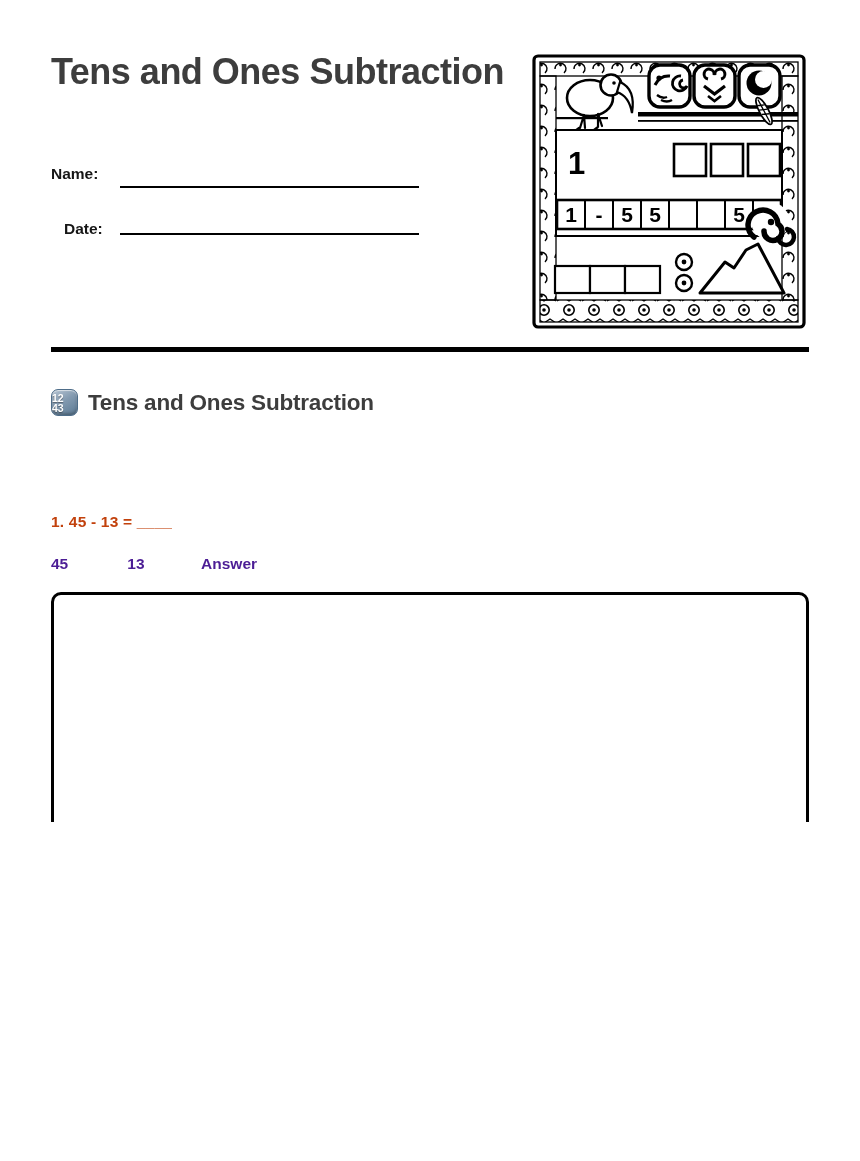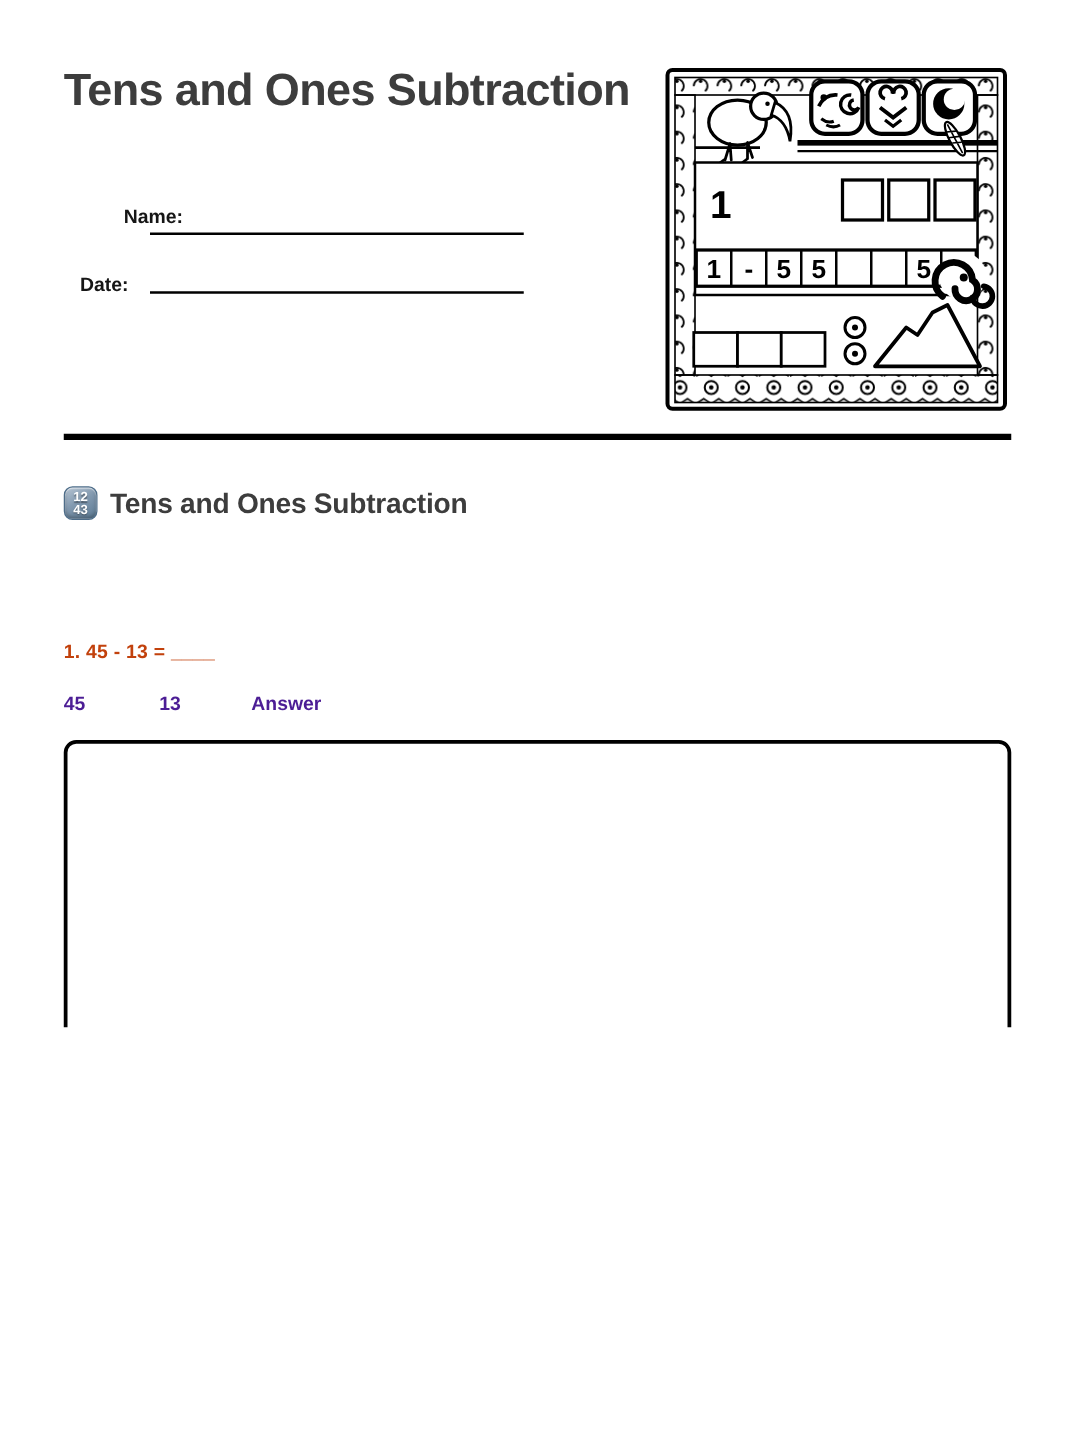--- a/index.html
+++ b/index.html
@@ -11,39 +11,39 @@
   }
   
   .title {
     position:absolute; left:51px; top:50px; width:460px;
     font-size:36px; line-height:44px; font-weight:700;
     letter-spacing:-0.5px; color:#3d3d3d;
   }
   .field-label {
     position:absolute; left:51px; font-size:15.5px; font-weight:700; color:#161616;
   }
-  .name-label { top:165px;margin-left:48px; }
+  .name-label { top:165px; }
   .date-label { top:220px;margin-left:13px; }
   .field-line {
     position:absolute; left:120px; width:299px; height:2px; background:#000;
   }
   .name-line { top:186px; }
   .date-line { top:233px; }
   .illo { position:absolute; left:532px; top:54px; width:274px; height:275px; }
   
   .divider { position:absolute; left:51px; top:347px; width:758px; height:5px; background:#000; }
   
   .section-head {
     position:absolute; left:51px; top:389px; display:flex; align-items:center; gap:10px;
   }
   .numicon {
     width:27px; height:27px; border-radius:7px;
     background:linear-gradient(150deg,#b7c5d3 0%, #839ab0 45%, #5b7a94 100%);
     border:1px solid #4e6d89;
-    display:flex; flex-direction:column; align-items:center; justify-content:center;
+    display:flex; flex-direction:column; align-items:flex-start; justify-content:center;
     box-shadow:inset 0 1px 1px rgba(255,255,255,.6), inset 0 -2px 3px rgba(0,0,0,.25);
   }
   .numicon span {
     color:#fff; font-size:10.5px; line-height:10px; font-weight:700;
     text-shadow:0 1px 1px rgba(0,0,0,.4);
   }
   .section-title { font-size:22.5px; font-weight:700; color:#3d3d3d; letter-spacing:-0.2px; }
   .inst {
     position:absolute; left:51px; top:438px; width:760px;
     font-size:15.5px; line-height:26px; color:#1c1c1c;

